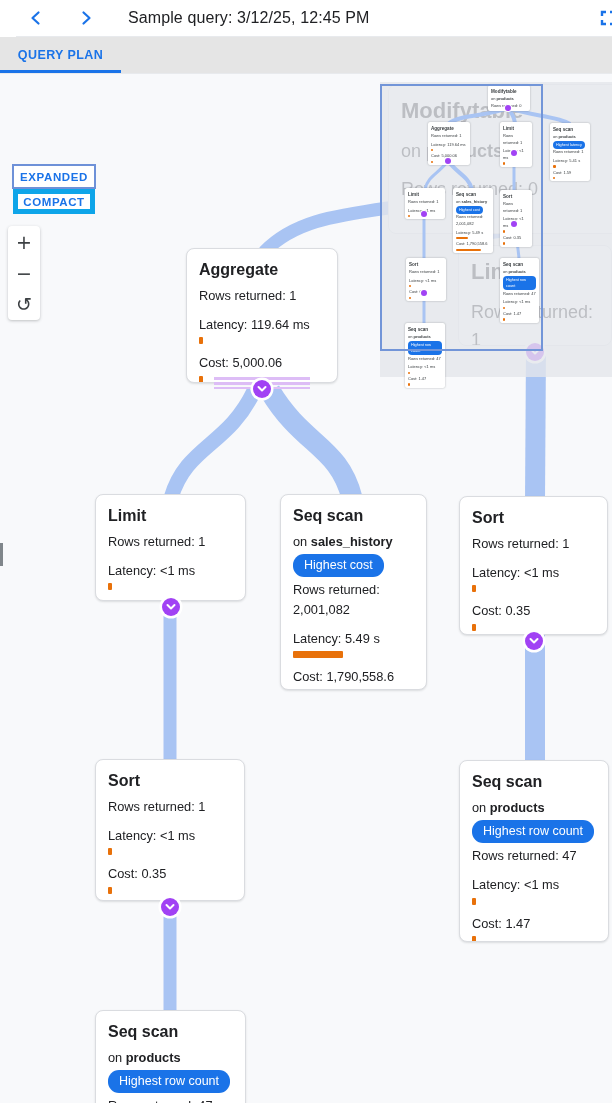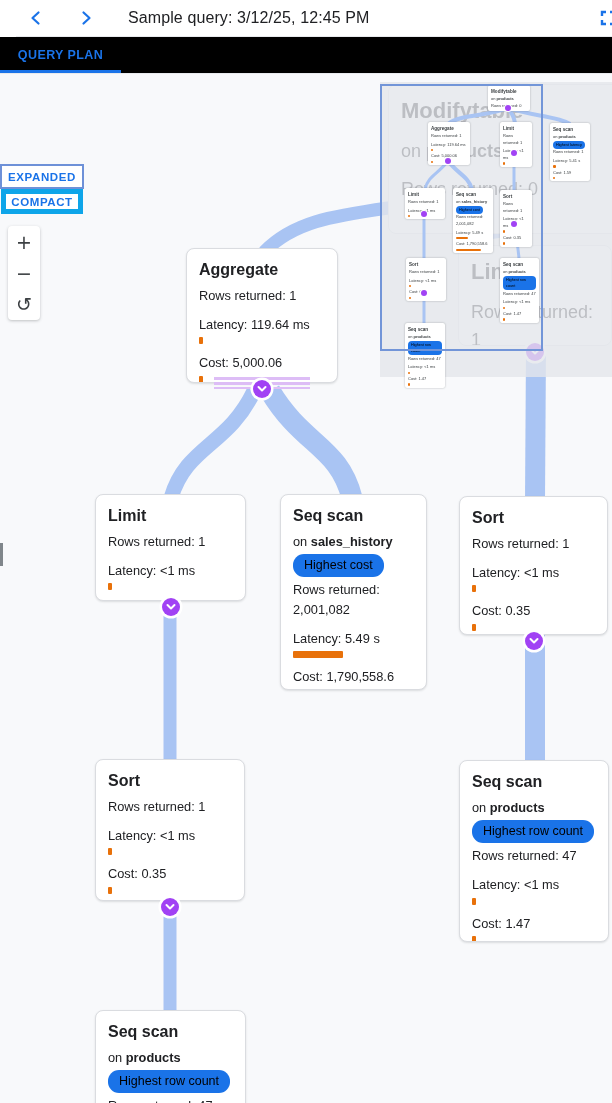--- a/index.html
+++ b/index.html
@@ -5,49 +5,49 @@
   html,body{margin:0;padding:0}
   body{width:612px;height:1103px;overflow:hidden;position:relative;background:#fff;
        font-family:"Liberation Sans",sans-serif;color:#202124}
   
   .hdr{position:absolute;left:16px;top:0;width:612px;height:36px;background:#fff;
        border-bottom:1px solid #e8eaed;display:flex;align-items:center}
   .nav-btn{width:40px;height:34px;display:flex;align-items:center;justify-content:center;cursor:pointer}
   .hdr-title{font-size:16px;margin-left:22px;letter-spacing:.1px}
   .fs-btn{margin-left:auto;width:40px;height:34px;display:flex;align-items:center;justify-content:center;cursor:pointer}
   
-  .tabs{position:absolute;left:0;top:37px;width:612px;height:36px;background:#000000;
+  .tabs{position:absolute;left:0;top:37px;width:612px;height:36px;background:#e5e5e5;
         border-bottom:1px solid #e8eaed;display:flex}
   .tab{height:36px;display:flex;align-items:center;justify-content:center;
        font-size:12.5px;font-weight:bold;letter-spacing:.4px;color:#5f6368;position:relative;cursor:pointer}
   .tab.active{color:#1a73e8}
   .tab.active::after{content:"";position:absolute;left:0;right:0;bottom:0;height:3px;background:#1a73e8}
   
   .canvas{position:absolute;left:0;top:74px;width:612px;height:1029px;background:#f8f9fb;overflow:hidden}
   .edges{position:absolute;left:0;top:-74px;width:612px;height:1103px;pointer-events:none}
   
   .card{position:absolute;background:#fff;border:1px solid #dadce0;border-radius:8px;
         padding:9px 12px;box-sizing:border-box;box-shadow:0 1px 2px rgba(60,64,67,.15);
         font-size:12.8px;line-height:1.55;overflow:hidden}
   .card .t{font-size:16px;font-weight:bold;margin-bottom:3px}
   .card .on b{font-weight:bold}
   .grp{margin-top:9px}
   .bar{height:7px;background:#e8710a;margin-top:3px;border-radius:1px}
-  .badge{display:inline-block;background:#1a73e8;color:#000000;border-radius:11px;
+  .badge{display:inline-block;background:#1a73e8;color:#ffffff;border-radius:11px;
          padding:2px 11px;font-size:12.5px;margin:2px 0 3px}
   .card.big{border-color:#e3e6ea;box-shadow:none}
   .card.big .t{font-size:22px;margin-bottom:8px}
   .card.big .on,.card.big .row,.card.big .grp{font-size:18px;margin-top:10px}
   .chev{position:absolute;width:18px;height:18px;border-radius:50%;background:#a142f4;
         box-shadow:0 0 0 2.5px #fff;cursor:pointer}
   .chev svg{position:absolute;left:3px;top:3px}
   .stripes{position:absolute;width:96px;height:12px;
         background:repeating-linear-gradient(#ddbdf6 0 2.6px,rgba(255,255,255,0) 2.6px 5px)}
   
-  .vt{position:absolute;left:0;top:90px}
+  .vt{position:absolute;left:12px;top:90px}
   .vt-btn{width:84px;height:25px;background:#fff;display:flex;align-items:center;justify-content:center;
          font-size:11.5px;font-weight:bold;letter-spacing:.6px;color:#1a73e8;cursor:pointer;box-sizing:border-box}
   .vt-btn.sel{border:2px solid #6e91d8}
   .vt-btn.unsel{border:5px solid #0ea5e9;width:82px;margin-left:1px}
   .zoomer{position:absolute;left:8px;top:152px;width:32px;height:94px;background:#fff;border-radius:4px;
          box-shadow:0 1px 3px rgba(60,64,67,.3);display:flex;flex-direction:column;align-items:center;justify-content:space-around}
   .z-btn{width:32px;height:30px;display:flex;align-items:center;justify-content:center;
          font-size:19px;color:#3c4043;cursor:pointer;font-family:"DejaVu Sans",sans-serif}
   .scroll-nub{position:absolute;left:0px;top:469px;width:3px;height:23px;background:#80868b}
   

